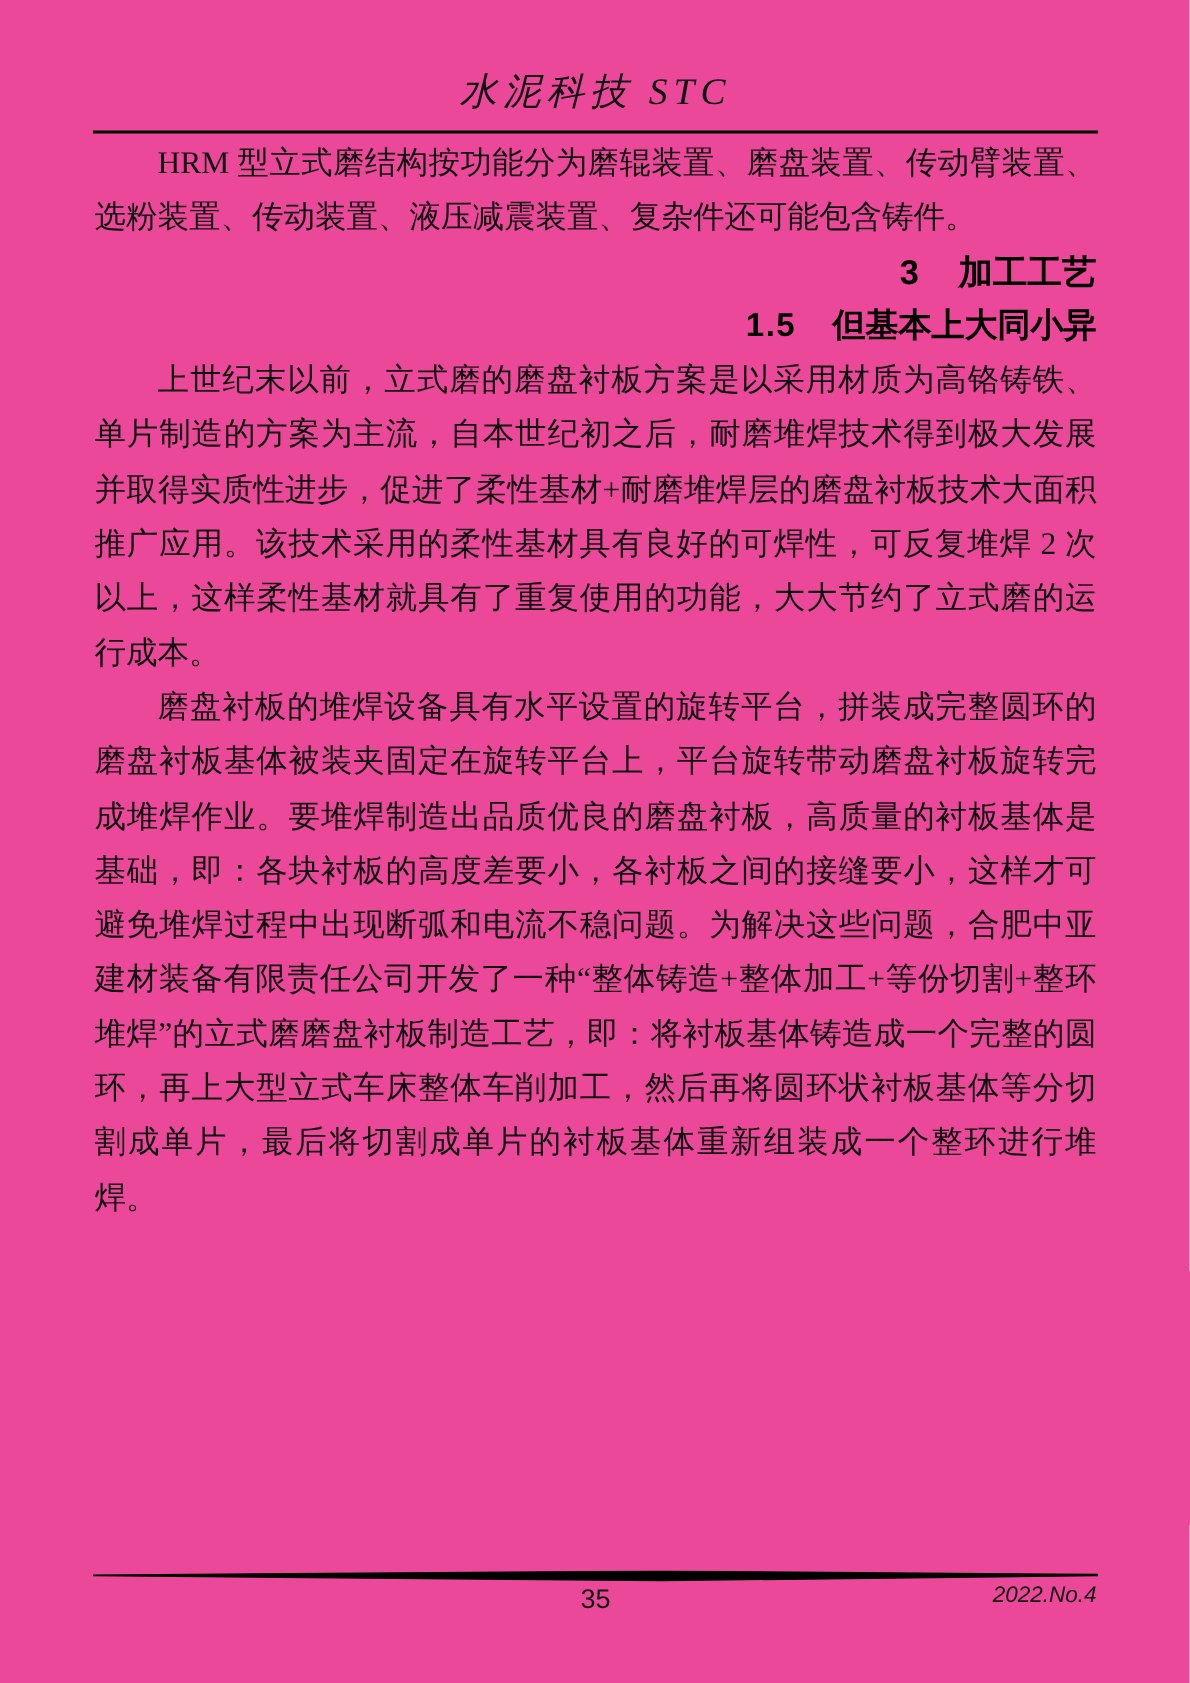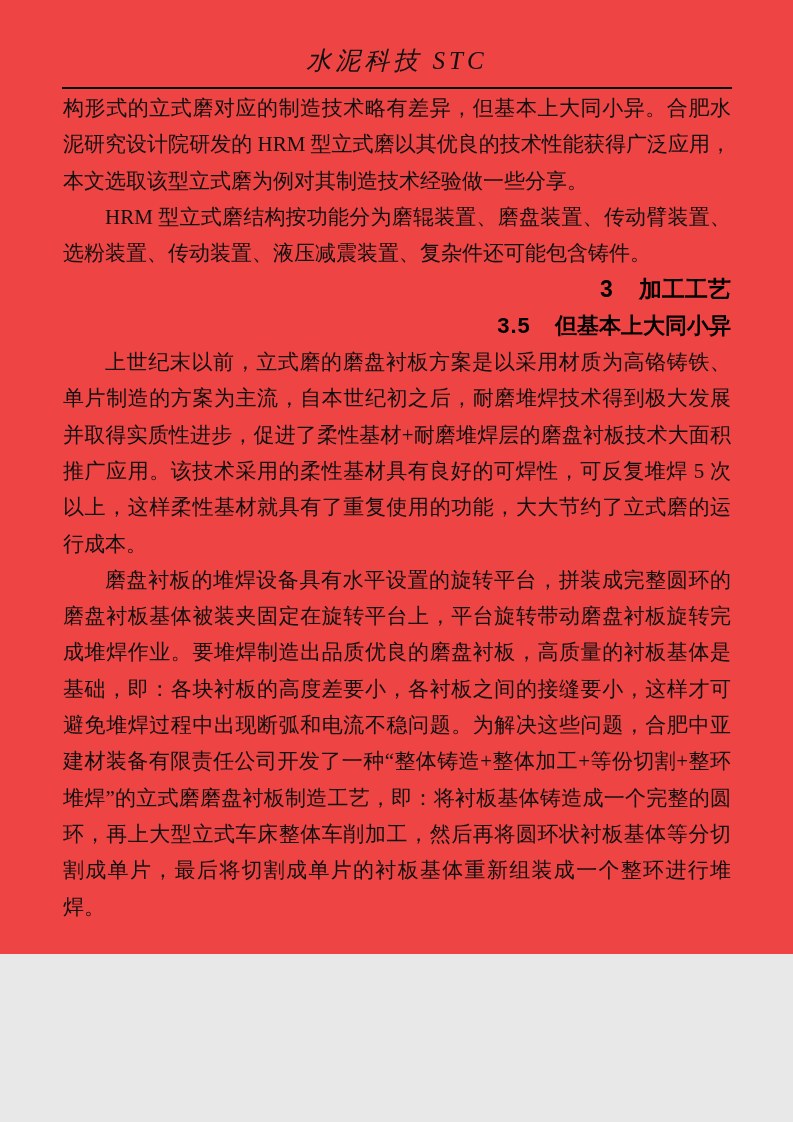--- a/index.html
+++ b/index.html
@@ -1,22 +1,22 @@
 <!DOCTYPE html>
 <html><head>
 <meta charset="utf-8">
 <style>
   * { margin: 0; padding: 0; box-sizing: border-box; }
   html, body { background: #e8e8e8; }
   .page {
     position: relative;
     width: 793px;
-    height: 954px;
+    height: 1122px;
     margin: 0 auto;
-    background: #ef4444;
+    background: #ec4899;
     color: #000000;
     font-family: "Liberation Serif", "DejaVu Serif", serif;
     overflow: hidden;
   }
   
   .header {
     position: absolute;
     top: 44px;
     left: 63px;
     width: 668px;
@@ -94,25 +94,24 @@
 <body>
 
 <div class="page">
 
   <div class="header">
     <span class="journal-title">水泥科技 STC</span>
   </div>
   <div class="header-rule"></div>
 
   <main class="doc-body">
-      <p class="para">构形式的立式磨对应的制造技术略有差异，但基本上大同小异。合肥水泥研究设计院研发的 HRM 型立式磨以其优良的技术性能获得广泛应用，本文选取该型立式磨为例对其制造技术经验做一些分享。</p>
       <p class="para indent">HRM 型立式磨结构按功能分为磨辊装置、磨盘装置、传动臂装置、选粉装置、传动装置、液压减震装置、复杂件还可能包含铸件。</p>
       <div class="heading h1"><span class="hnum">3</span><span>加工工艺</span></div>
-      <div class="heading h2"><span class="hnum">3.5</span><span>但基本上大同小异</span></div>
-      <p class="para indent">上世纪末以前，立式磨的磨盘衬板方案是以采用材质为高铬铸铁、单片制造的方案为主流，自本世纪初之后，耐磨堆焊技术得到极大发展并取得实质性进步，促进了柔性基材+耐磨堆焊层的磨盘衬板技术大面积推广应用。该技术采用的柔性基材具有良好的可焊性，可反复堆焊 5 次以上，这样柔性基材就具有了重复使用的功能，大大节约了立式磨的运行成本。</p>
+      <div class="heading h2"><span class="hnum">1.5</span><span>但基本上大同小异</span></div>
+      <p class="para indent">上世纪末以前，立式磨的磨盘衬板方案是以采用材质为高铬铸铁、单片制造的方案为主流，自本世纪初之后，耐磨堆焊技术得到极大发展并取得实质性进步，促进了柔性基材+耐磨堆焊层的磨盘衬板技术大面积推广应用。该技术采用的柔性基材具有良好的可焊性，可反复堆焊 2 次以上，这样柔性基材就具有了重复使用的功能，大大节约了立式磨的运行成本。</p>
       <p class="para indent">磨盘衬板的堆焊设备具有水平设置的旋转平台，拼装成完整圆环的磨盘衬板基体被装夹固定在旋转平台上，平台旋转带动磨盘衬板旋转完成堆焊作业。要堆焊制造出品质优良的磨盘衬板，高质量的衬板基体是基础，即：各块衬板的高度差要小，各衬板之间的接缝要小，这样才可避免堆焊过程中出现断弧和电流不稳问题。为解决这些问题，合肥中亚建材装备有限责任公司开发了一种“整体铸造+整体加工+等份切割+整环堆焊”的立式磨磨盘衬板制造工艺，即：将衬板基体铸造成一个完整的圆环，再上大型立式车床整体车削加工，然后再将圆环状衬板基体等分切割成单片，最后将切割成单片的衬板基体重新组装成一个整环进行堆焊。</p>
     </main>
 
   <div class="footer-rule">
     <svg width="670" height="8" viewBox="0 0 670 8" xmlns="http://www.w3.org/2000/svg">
       <polygon points="0,2.6 380,0 670,2.2 670,3.8 380,7.2 0,3.8" fill="#000"></polygon>
     </svg>
   </div>
   <div class="footer-pageno">35</div>
   <div class="footer-issue">2022.No.4</div>

